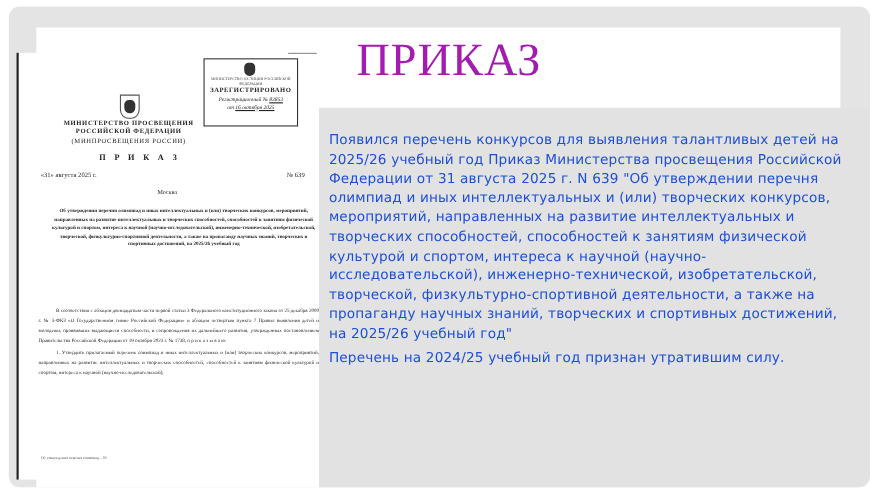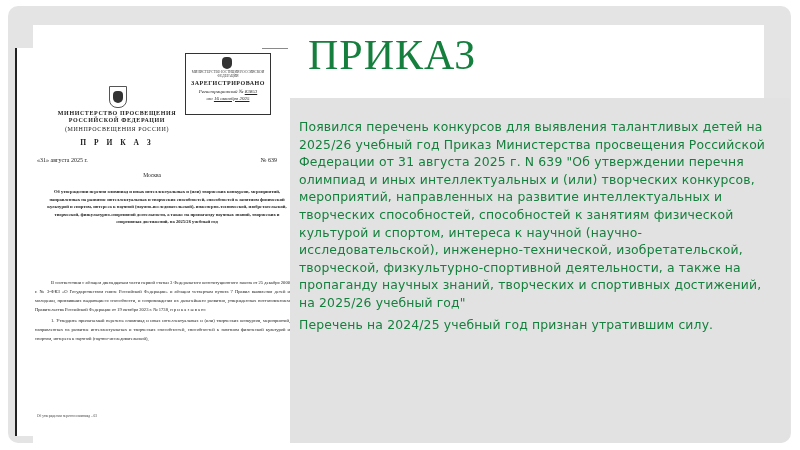--- a/index.html
+++ b/index.html
@@ -18,29 +18,29 @@
     background: #ffffff;
   }
   .text-panel {
     position: absolute; left: 290px; top: 98px; width: 500px; height: 345px;
     background: #e2e2e2; border-bottom-right-radius: 10px;
   }
   .title-rule {
     position: absolute; left: 262px; top: 48px; width: 26px; height: 1px; background: #8a8a8a;
   }
   .title {
-    position: absolute; left: 308px; top: 34px;
+    position: absolute; left: 324px; top: 34px;
     font-family: "Liberation Serif", serif;
-    font-size: 42px; color: #15803d; letter-spacing: 1px; line-height: 1;
+    font-size: 42px; color: #a21caf; letter-spacing: 1px; line-height: 1;
     margin: 0; font-weight: normal;
   }
   .body-text {
     position: absolute; left: 299px; top: 118px; width: 480px;
     font-family: "DejaVu Sans", sans-serif;
-    font-size: 12.4px; line-height: 17.6px; color: #15803d;
+    font-size: 12.4px; line-height: 17.6px; color: #1d4ed8;
     letter-spacing: 0.15px;
   }
   .body-text p { margin: 0 0 4px 0; }
 
   
   .doc {
     position: absolute; left: 15px; top: 48px; width: 272px; height: 388px;
     background: #ffffff; border-left: 2px solid #222;
     font-family: "Liberation Serif", serif; color: #222;
   }
@@ -58,21 +58,21 @@
   .stamp .st-head { font-size: 3.5px; margin-top: 16px; color:#444; }
   .stamp .st-reg { font-size: 6px; font-weight: bold; letter-spacing: 0.5px; margin-top: 2px; }
   .stamp .st-line { font-size: 5px; margin-top: 1px; font-style: italic; }
   .stamp .emblem { left: 35px; top: 2px; width: 12px; height: 13px; border: none; }
   .ministry {
     position: absolute; left: 0; width: 200px; text-align: center;
     font-size: 6px; font-weight: bold; letter-spacing: 0.6px; line-height: 7px;
   }
   .doc-title {
     position: absolute; left: 0; width: 200px; text-align: center; top: 90px;
-    font-size: 7.5px; font-weight: bold; letter-spacing: 3px;
+    font-size: 7.5px; font-weight: bold; letter-spacing: 3px; padding-left: 10px;
   }
   .doc-dateline { position:absolute; left: 20px; top: 109px; width: 240px; font-size: 6px; }
   .doc-dateline .num { position:absolute; right: 0; top:0; }
   .doc-city { position:absolute; left:0; width: 270px; text-align:center; top: 124px; font-size: 5.5px; }
   .doc-subject {
     position:absolute; left: 30px; width: 240px; top: 140px;
     font-size: 4.6px; font-weight: bold; text-align: center; line-height: 7.6px;
   }
   .doc-body {
     position:absolute; left: 18px; width: 255px; top: 230px;

